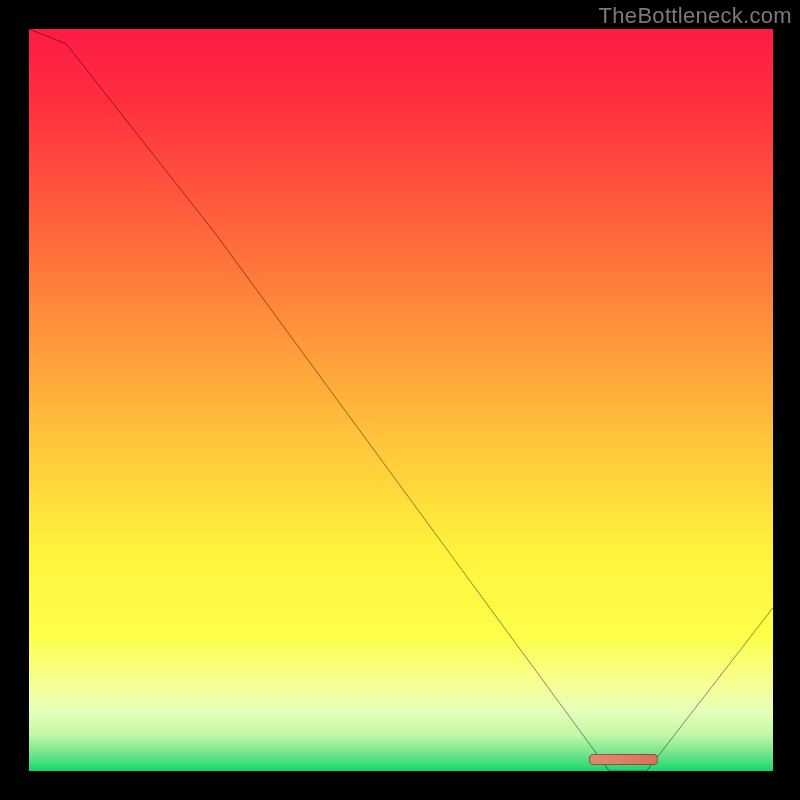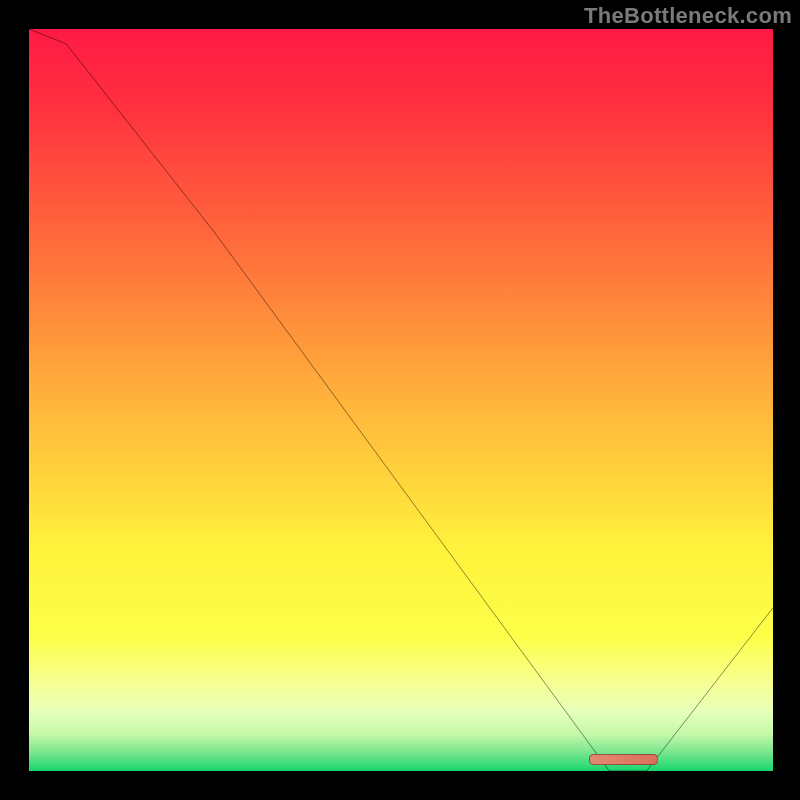--- a/index.html
+++ b/index.html
@@ -16,21 +16,21 @@
     width: 800px;
     height: 800px;
     background: #000;
   }
   .attribution {
     position: absolute;
     top: 3px;
     right: 8px;
     color: #7a7a7a;
     font-size: 22px;
-    font-weight: 700;
+    font-weight: 400;
     letter-spacing: 0.3px;
   }
   .plot-frame {
     position: absolute;
     left: 27px;
     top: 29px;
     width: 746px;
     height: 744px;
     box-sizing: border-box;
     border-left: 2px solid #000;

